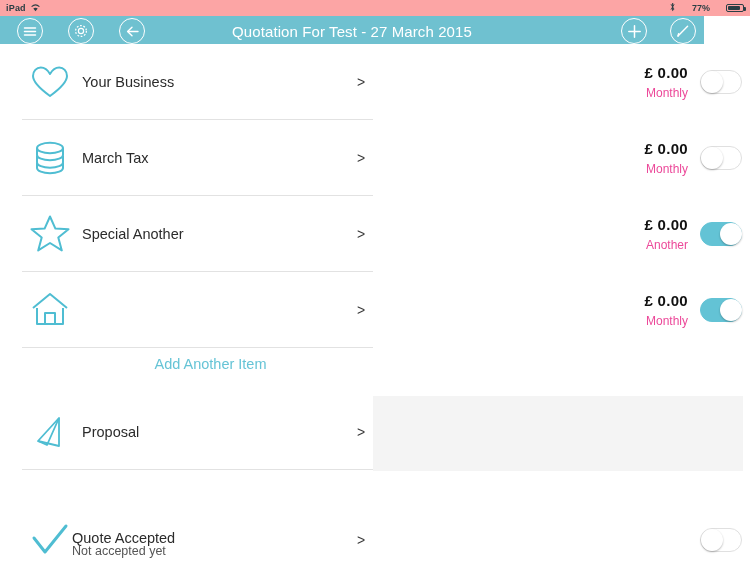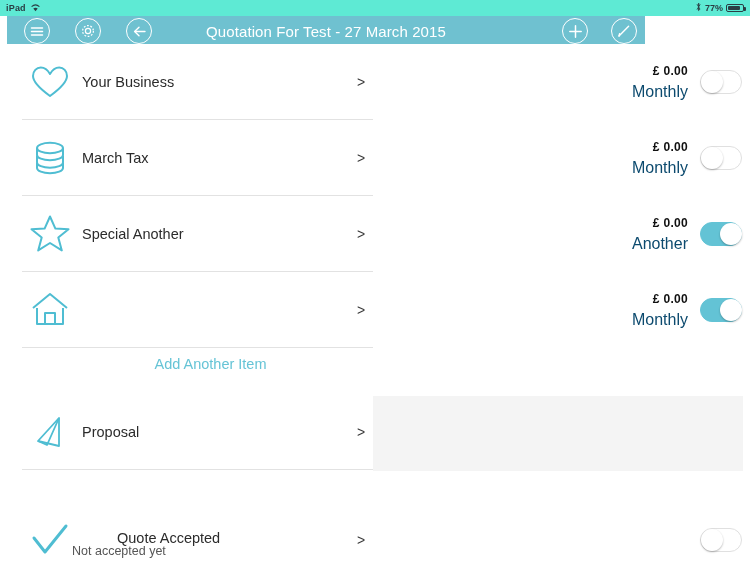--- a/index.html
+++ b/index.html
@@ -18,21 +18,21 @@
     height: 563px;
     background: #ffffff;
   }
 
   
   .status-bar {
     position: absolute;
     top: 0; left: 0;
     width: 750px;
     height: 16px;
-    background: #5eead4;
+    background: #fca5a5;
     display: flex;
     align-items: center;
     font-size: 9px;
     color: #2a3e44;
     padding: 0 6px;
   }
   .status-left {
     display: flex;
     align-items: center;
     gap: 4px;
@@ -44,21 +44,21 @@
     text-align: center;
     font-size: 9px;
     font-weight: bold;
     color: #2a3e44;
   }
   .status-right {
     position: absolute;
     right: 6px;
     display: flex;
     align-items: center;
-    gap: 3px;
+    gap: 16px;
   }
   .status-device { font-size: 9px; font-weight: bold; letter-spacing: 0.2px; }
   .status-pct { font-size: 9px; font-weight: bold; }
   .batt {
     width: 18px; height: 8px;
     border: 1px solid #2a3e44;
     border-radius: 2px;
     position: relative;
     display: inline-block;
   }
@@ -74,22 +74,22 @@
     position: absolute;
     left: 1px; top: 1px; bottom: 1px;
     width: 75%;
     background: #2a3e44;
     border-radius: 1px;
   }
 
   
   .nav-bar {
     position: absolute;
-    top: 16px; left: 7px;
-    width: 638px;
+    top: 16px; left: 0;
+    width: 704px;
     height: 30px;
     background: #6FC1D0;
     display: flex;
     align-items: center;
   }
   .nav-title {
     position: absolute;
     left: 0; right: 0;
     text-align: center;
     color: #ffffff;
@@ -151,21 +151,21 @@
     justify-content: center;
   }
   .row-label {
     position: absolute;
     left: 82px;
     top: 50%;
     transform: translateY(-50%);
     font-size: 14.5px;
     color: #2b2b2b;
   }
-  .row-label.with-sub { transform: translateY(-60%); margin-left: 45px; }
+  .row-label.with-sub { transform: translateY(-60%); }
   .row-sublabel {
     position: absolute;
     left: 72px;
     top: 50%;
     margin-top: 4px;
     font-size: 12.5px;
     color: #555555;
   }
   .row-chevron {
     position: absolute;
@@ -180,28 +180,28 @@
 
   .row-price {
     position: absolute;
     right: 62px;
     top: 50%;
     transform: translateY(-50%);
     text-align: right;
     width: 120px;
   }
   .price-amount {
-    font-size: 12px;
+    font-size: 15px;
     font-weight: bold;
     color: #111111;
     letter-spacing: 0.3px;
   }
   .price-period {
-    font-size: 16px;
-    color: #0c4a6e;
+    font-size: 12px;
+    color: #ec4899;
     margin-top: 5px;
   }
 
   
   .toggle {
     position: absolute;
     right: 8px;
     top: 50%;
     transform: translateY(-50%);
     width: 42px; height: 24px;

